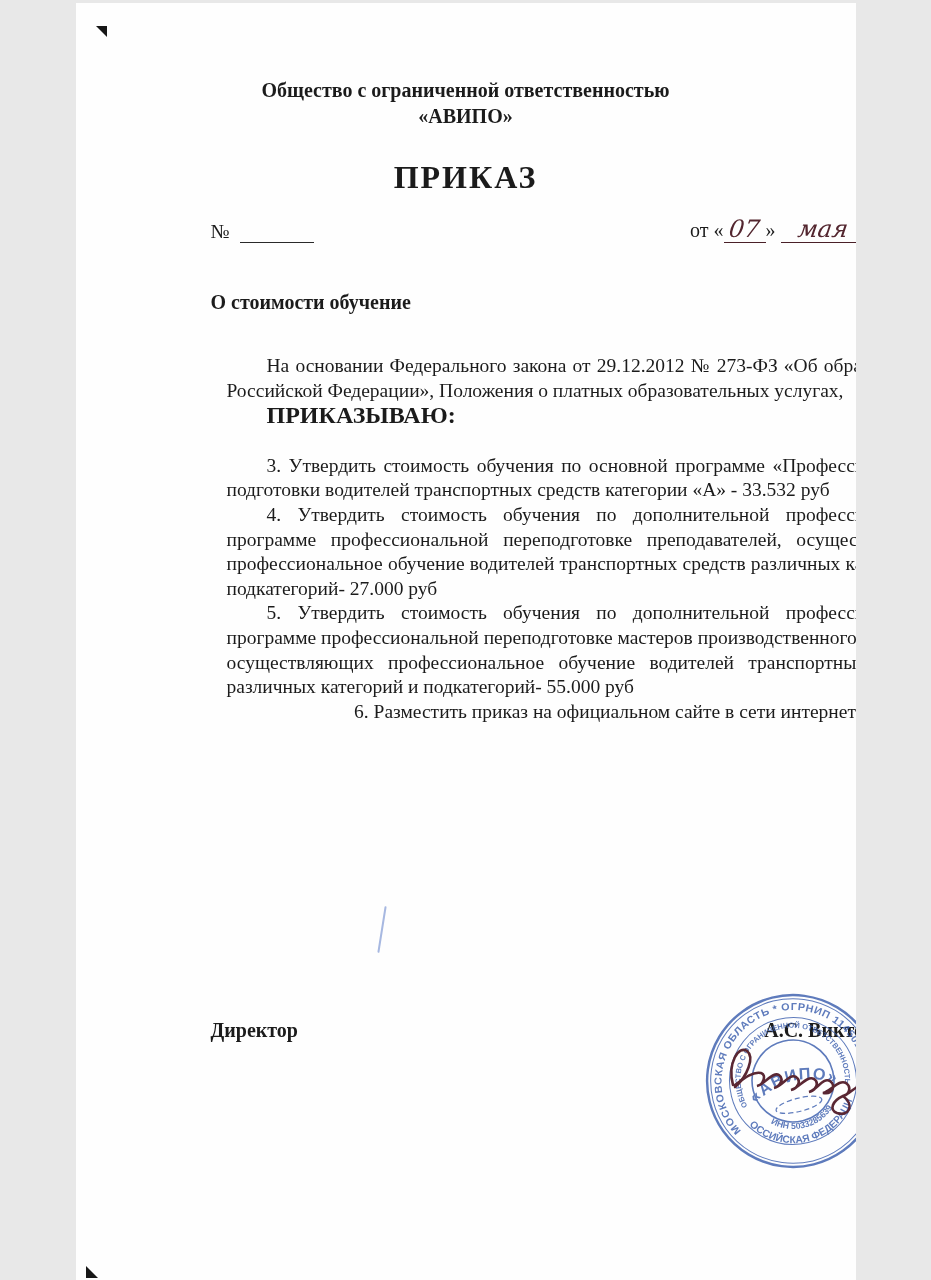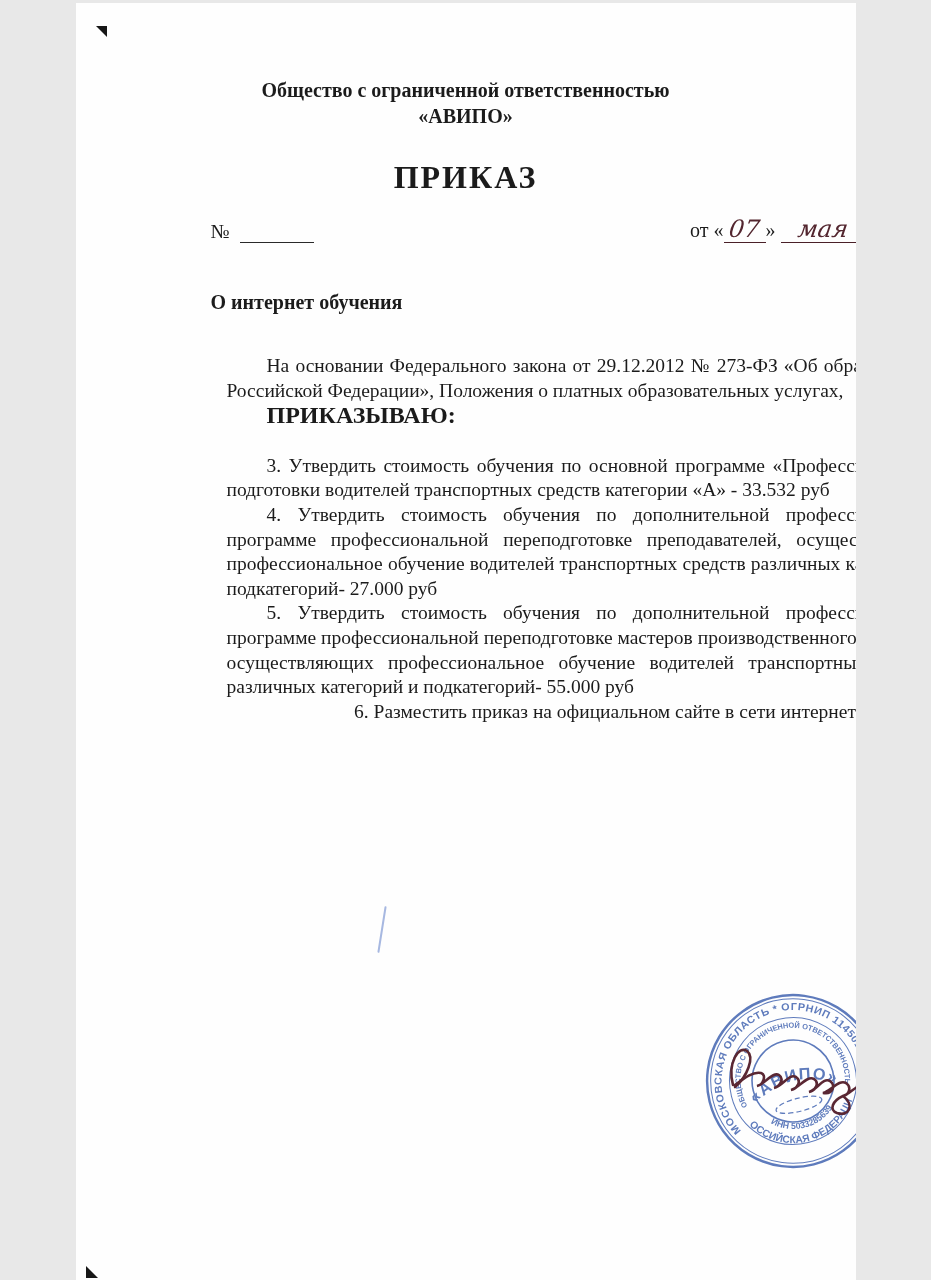--- a/index.html
+++ b/index.html
@@ -80,35 +80,39 @@
       <span>№</span>
       <span class="blank-line"></span>
     </div>
     <div class="date-cell">
       <span>от «</span><span class="hw-slot day"><span class="hw">07</span></span><span>»</span>
       <span class="hw-slot month"><span class="hw">мая</span></span>
       <span>2032 г.</span>
     </div>
   </div>
 
-  <div class="subject">О интернет обучения</div>
+  <div class="subject">О стоимости обучение</div>
 
   <div class="flow">
     <p>На основании Федерального закона от 29.12.2012 № 273-ФЗ «Об образовании в Российской Федерации», Положения о платных образовательных услугах,</p>
     <p class="order-word">ПРИКАЗЫВАЮ:</p>
     <div class="items">
       <p>3. Утвердить стоимость обучения по основной программе «Профессиональной подготовки водителей транспортных средств категории «А» - 33.532 руб</p>
       <p>4. Утвердить стоимость обучения по дополнительной профессиональной программе профессиональной переподготовке преподавателей, осуществляющих профессиональное обучение водителей транспортных средств различных категорий и подкатегорий- 27.000 руб</p>
       <p>5. Утвердить стоимость обучения по дополнительной профессиональной программе профессиональной переподготовке мастеров производственного обучения, осуществляющих профессиональное обучение водителей транспортных средств различных категорий и подкатегорий- 55.000 руб</p>
       <p class="no-just">6. Разместить приказ на официальном сайте в сети интернет</p>
     </div>
   </div>
 
   <div class="pen-mark"></div>
 
+  <div class="sig-row">
+    <span>Директор</span>
+    <span class="sig-name">А.С. Викторова</span>
+  </div>
 
   <svg class="stamp" viewBox="0 0 176 176">
     <defs>
       <path id="arcOuterTop" d="M 27,123 A 70,70 0 1 1 149,123"></path>
       <path id="arcOuterBottom" d="M 35,118 A 61,61 0 0 0 141,118"></path>
       <path id="arcMidTop" d="M 39,101 A 51,51 0 1 1 137,101"></path>
       <path id="arcMidBottom" d="M 57,123 A 46,46 0 0 0 119,123"></path>
       <path id="arcCenter" d="M 50,99 Q 88,77 126,99"></path>
     </defs>
     <circle class="ring" cx="88" cy="88" r="84" stroke-width="2.4"></circle>

